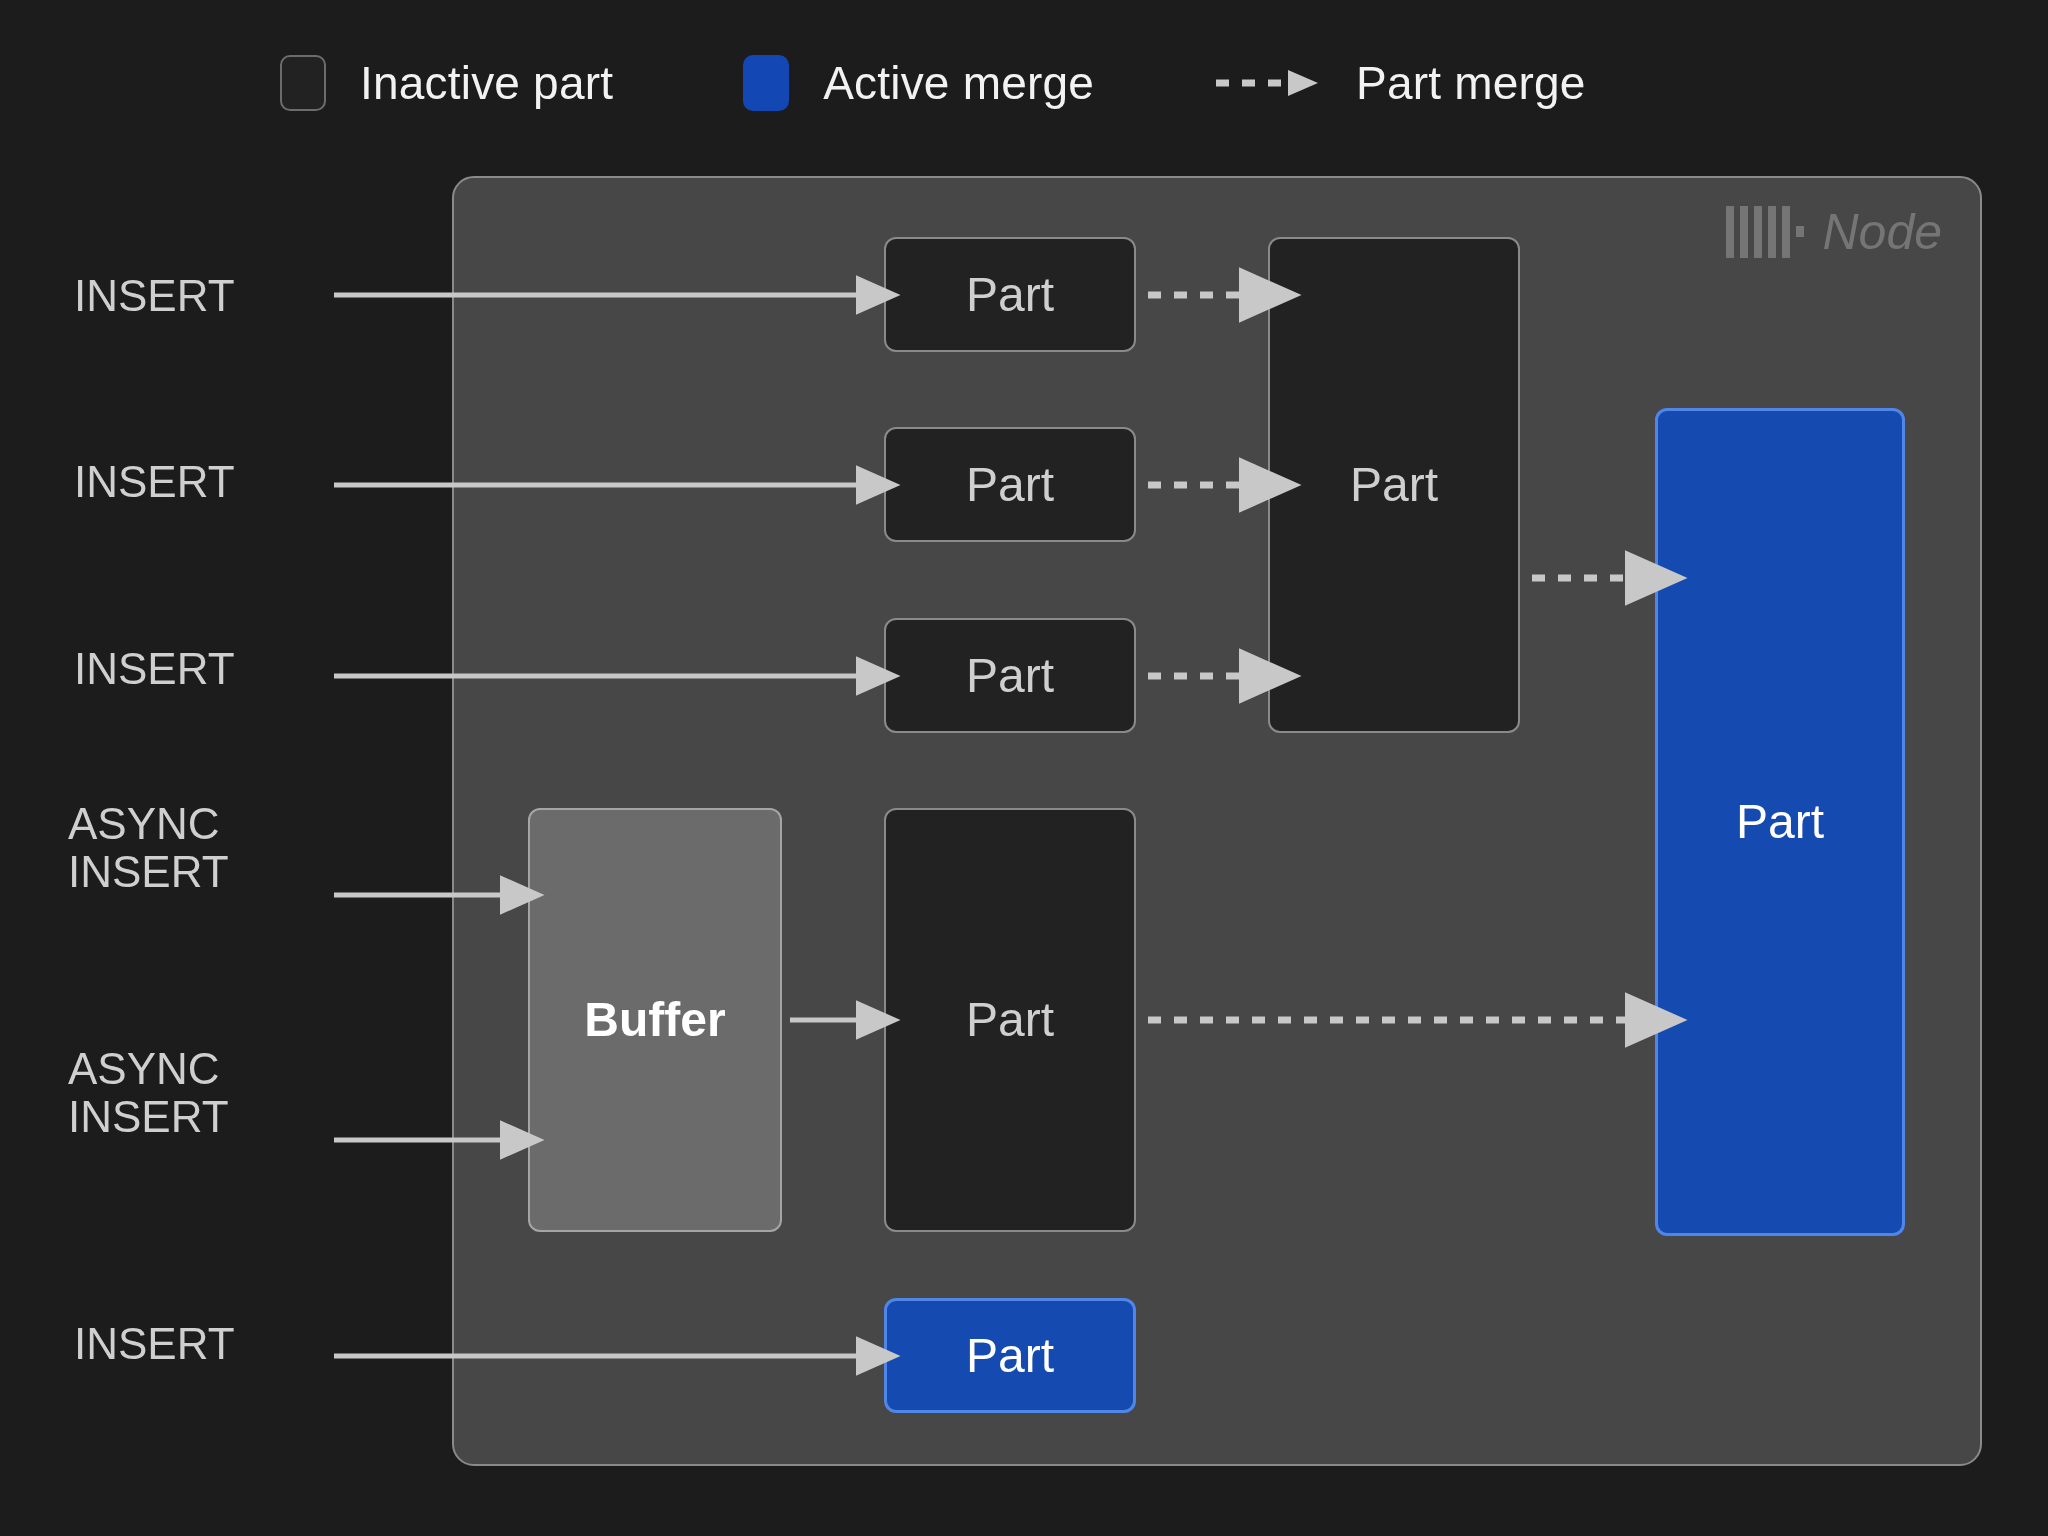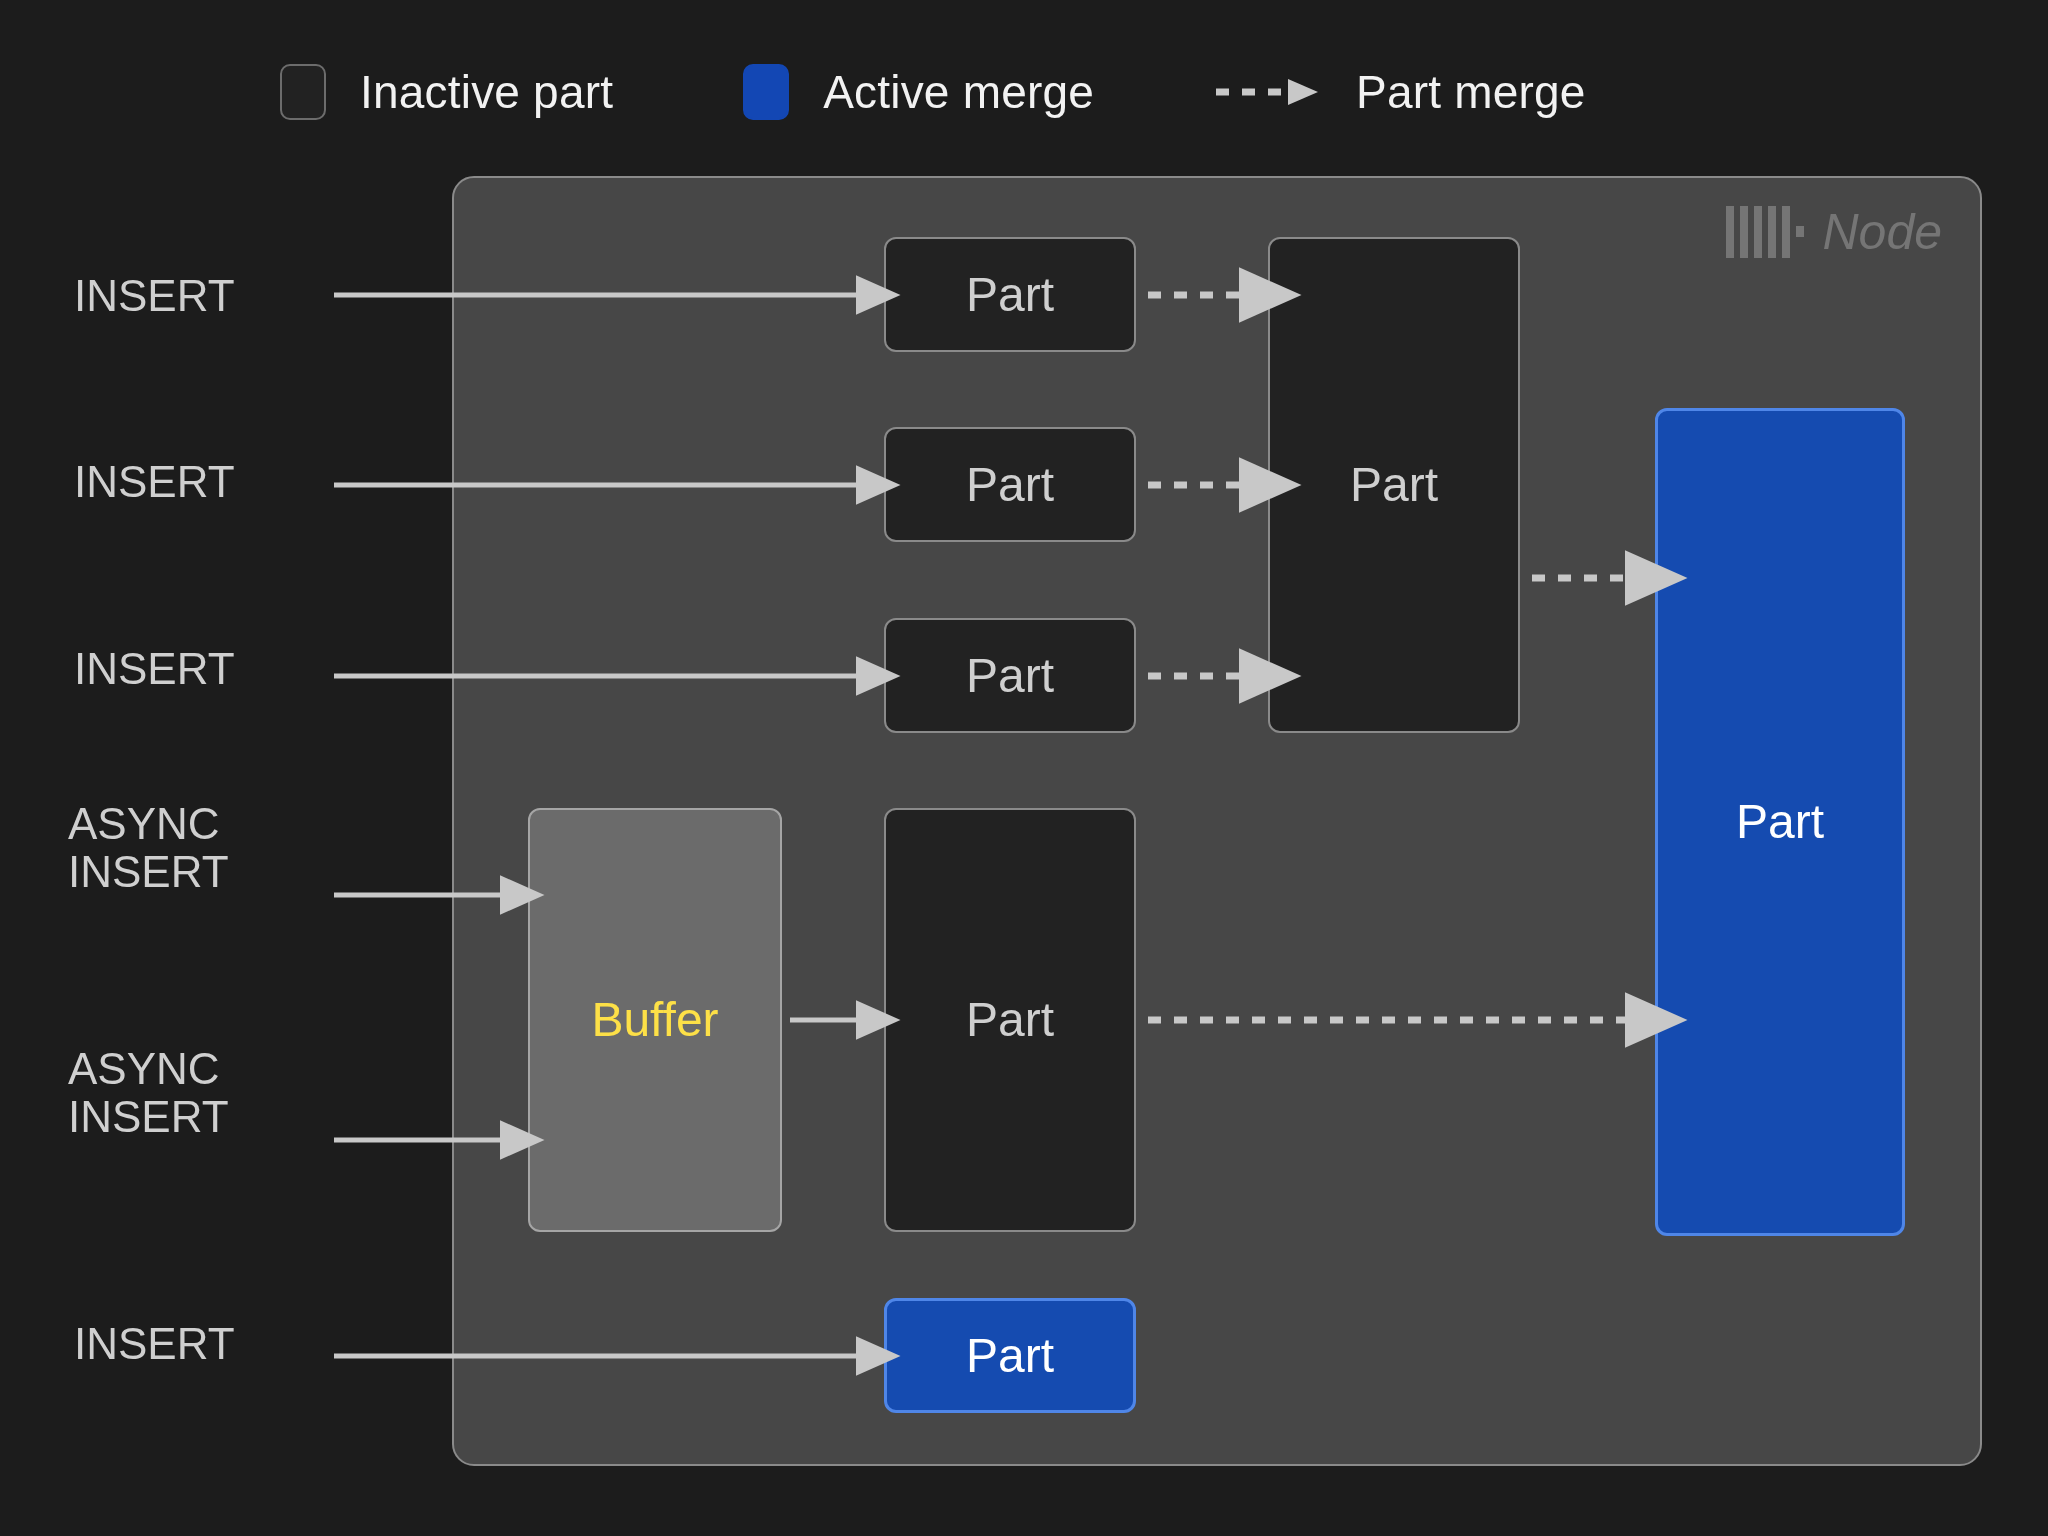--- a/index.html
+++ b/index.html
@@ -17,21 +17,20 @@
   }
 
   
   .legend {
     position: absolute;
     left: 280px;
     top: 55px;
     display: flex;
     align-items: center;
     gap: 12px;
-    margin-top: 9px;
   }
   .legend-item {
     display: flex;
     align-items: center;
   }
   .legend-swatch {
     width: 46px;
     height: 56px;
     border-radius: 10px;
     box-sizing: border-box;
@@ -126,22 +125,22 @@
     background: #154bb0;
     border: 3px solid #4f86e8;
   }
   .part-active .abox-label { color: #ffffff; }
 
   .buffer-box {
     background: #6b6b6b;
     border: 2px solid #a5a5a5;
   }
   .buffer-box .abox-label {
-    color: #fde047;
-    font-weight: normal;
+    color: #ffffff;
+    font-weight: bold;
   }
 
   
   .src-label {
     position: absolute;
     color: #cfcfcf;
     font-size: 44px;
     line-height: 1.1;
     white-space: pre-line;
     text-align: left;

